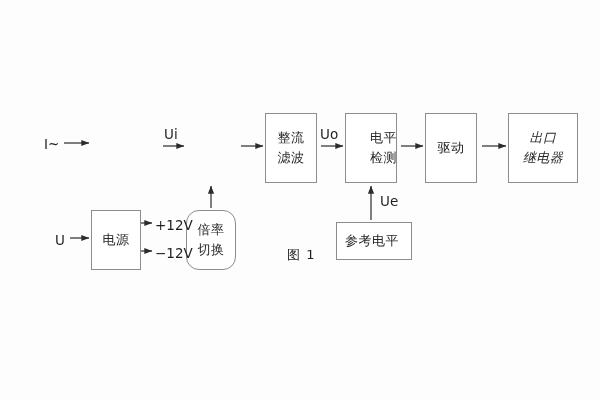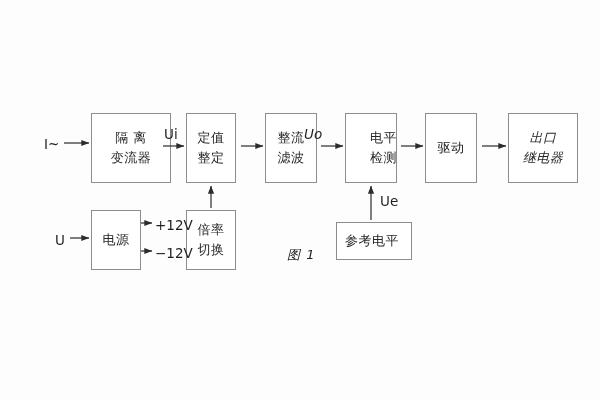--- a/index.html
+++ b/index.html
@@ -56,29 +56,21 @@
     position: absolute;
     pointer-events: none;
   }
   .conn svg { display: block; overflow: visible; }
 </style>
 </head>
 <body>
 
 <div id="canvas">
 
-  <div class="block" style="left:91px; top:113px; width:80px; height:70px;">
-    <span class="ln">隔 离</span>
-    <span class="ln">变流器</span>
-  </div>
 
-  <div class="block" style="left:186px; top:113px; width:50px; height:70px;">
-    <span class="ln">定值</span>
-    <span class="ln">整定</span>
-  </div>
 
   <div class="block" style="left:265px; top:113px; width:52px; height:70px;">
     <span class="ln">整流</span>
     <span class="ln">滤波</span>
   </div>
 
   <div class="block" style="left:345px; top:113px; width:52px; height:70px;padding-left:25px;">
     <span class="ln">电平</span>
     <span class="ln">检测</span>
   </div>
@@ -89,44 +81,44 @@
 
   <div class="block" style="left:508px; top:113px; width:70px; height:70px;font-style:italic;">
     <span class="ln">出口</span>
     <span class="ln">继电器</span>
   </div>
 
   <div class="block single" style="left:91px; top:210px; width:50px; height:60px;">
     <span class="ln">电源</span>
   </div>
 
-  <div class="block" style="left:186px; top:210px; width:50px; height:60px;">
+  <div class="block" style="left:186px; top:210px; width:50px; height:60px;border-radius:13px;">
     <span class="ln">倍率</span>
     <span class="ln">切换</span>
   </div>
 
   <div class="block single" style="left:336px; top:222px; width:76px; height:38px;align-items:flex-end;">
     <span class="ln">参考电平</span>
   </div>
 
   <div class="label sig" style="left:44px; top:136px;">I~</div>
 
   <div class="label sig" style="left:55px; top:232px;">U</div>
 
   <div class="label sig" style="left:164px; top:126px;">Ui</div>
 
-  <div class="label sig" style="left:304px; top:126px;font-style:italic;">Uo</div>
+  <div class="label sig" style="left:320px; top:126px;">Uo</div>
 
   <div class="label sig" style="left:380px; top:193px;">Ue</div>
 
   <div class="label sig" style="left:155px; top:217px;">+12V</div>
 
   <div class="label sig" style="left:155px; top:245px;">−12V</div>
 
-  <div class="caption" style="left:287px; top:246px;font-style:italic;">图 1</div>
+  <div class="caption" style="left:287px; top:246px;">图 1</div>
 
   <div class="conn" style="left:0; top:0; width:600px; height:400px;">
     <svg width="600" height="400" viewBox="0 0 600 400">
       <defs>
         <marker id="ah" markerWidth="7" markerHeight="7" refX="6.4" refY="3" orient="auto">
           <path d="M0,0.4 L6.6,3 L0,5.6 z" fill="#2b2b2b"></path>
         </marker>
       </defs>
       <g stroke="#2b2b2b" stroke-width="1.2" fill="none" marker-end="url(#ah)">
 

